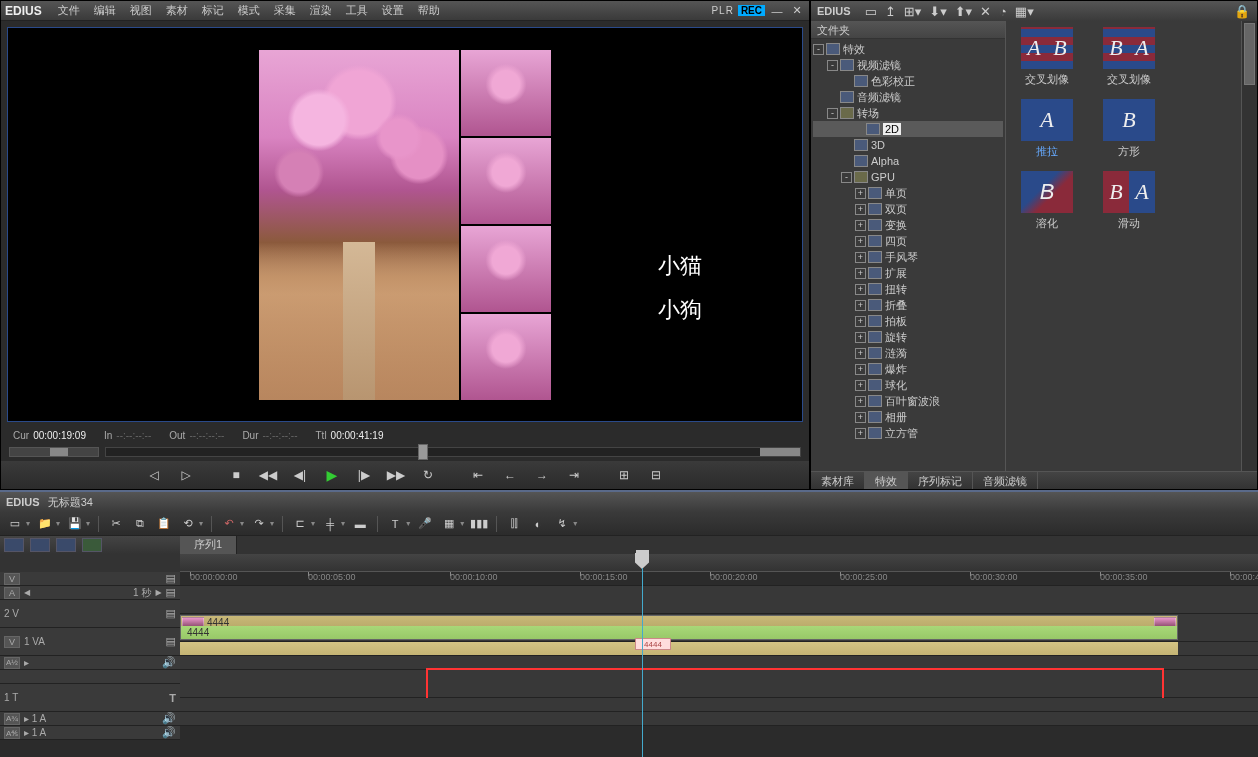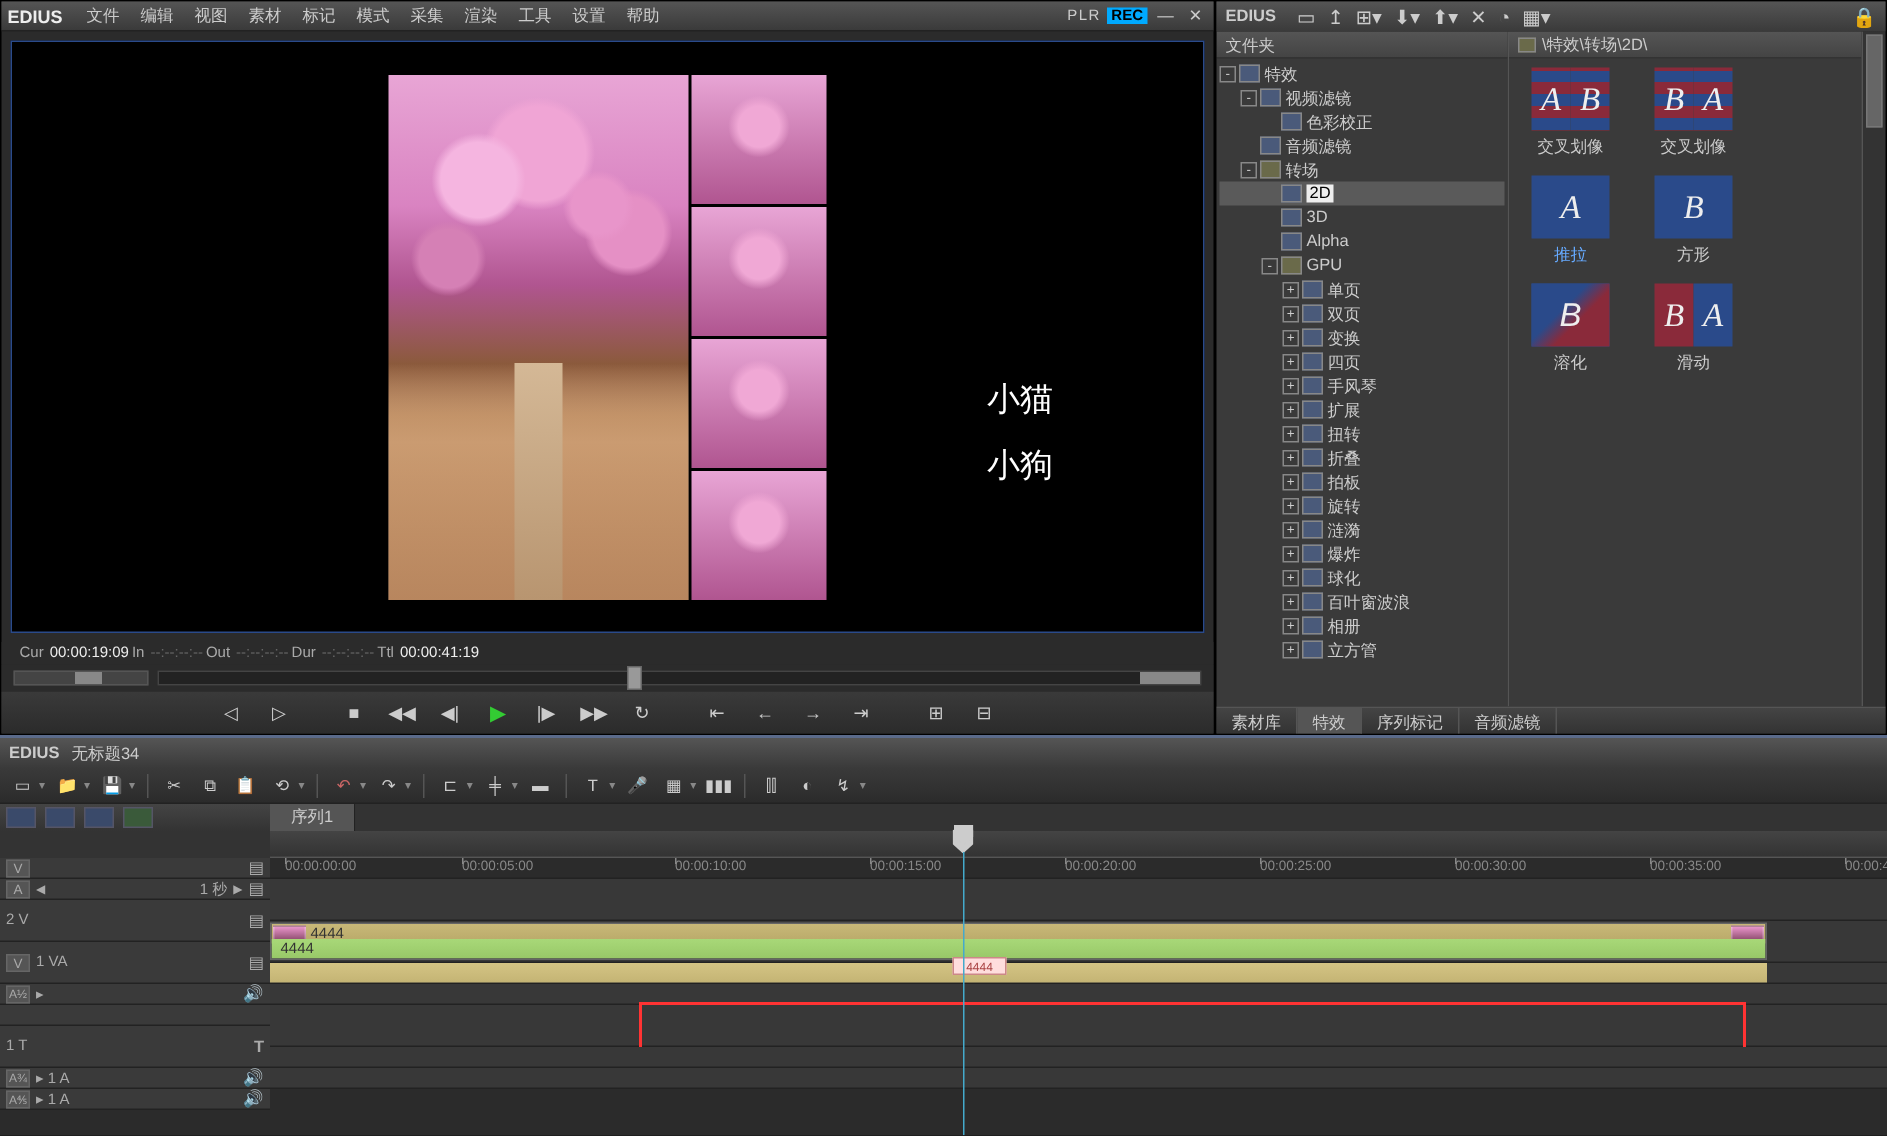--- a/index.html
+++ b/index.html
@@ -23,21 +23,21 @@
   radial-gradient(circle at 50% 15%,#f0a5d5 10%,transparent 12%),
   radial-gradient(circle at 20% 35%,#d580b5 7%,transparent 9%),
   radial-gradient(circle at 80% 30%,#e590c5 8%,transparent 10%),
   linear-gradient(180deg,transparent 55%,rgba(200,150,100,0.6) 65%,rgba(180,130,90,0.8) 100%);
 }
 .big-img::after { content:""; position:absolute; left:42%; right:42%; top:55%; bottom:0; background:linear-gradient(180deg,#d4b896,#b89570); }
 .small-imgs { display:flex; flex-direction:column; gap:2px; }
 .small-img { width:90px; height:86px; background:linear-gradient(180deg,#e8a5d5,#b05590); position:relative; overflow:hidden; }
 .small-img::before { content:""; position:absolute; inset:0; background:radial-gradient(circle at 50% 40%,#f0a8d5 20%,transparent 30%); }
 .titles { position:absolute; right:100px; top:55%; color:#fff; font-family:"KaiTi","STKaiti",serif; font-size:22px; text-align:center; line-height:2; }
-.tc-row { display:flex; gap:2px; padding:2px 12px; background:#2b2b2b; font-size:10px; font-family:monospace; color:#ccc; }
+.tc-row { display:flex; gap:18px; padding:2px 12px; background:#2b2b2b; font-size:10px; font-family:monospace; color:#ccc; }
 .tc-row span.lbl { color:#aaa; margin-right:4px; }
 .tc-row .val { color:#eee; }
 .tc-row .dim { color:#666; }
 .tc-row .grp { display:flex; }
 .scrub { height:18px; background:#2b2b2b; display:flex; align-items:center; padding:0 8px; gap:6px; position:relative; }
 .scrub-left { width:90px; height:10px; background:#444; border:1px solid #555; position:relative; }
 .scrub-left::after { content:""; position:absolute; left:40px; top:0; width:18px; height:100%; background:#888; }
 .scrub-bar { flex:1; height:10px; background:#222; border:1px solid #444; position:relative; }
 .scrub-handle { position:absolute; left:45%; top:-4px; width:10px; height:16px; background:#999; border:1px solid #666; }
 .scrub-bar::after { content:""; position:absolute; right:0; top:0; width:40px; height:100%; background:#888; }
@@ -52,21 +52,21 @@
 .side-top .ico { font-size:13px; color:#ccc; }
 .side-body { flex:1; display:flex; overflow:hidden; }
 .tree-col { width:195px; display:flex; flex-direction:column; border-right:1px solid #555; }
 .tree-hdr { height:18px; background:linear-gradient(#555,#444); padding:2px 6px; border-bottom:1px solid #333; }
 .tree { flex:1; overflow-y:auto; padding:2px; background:#3a3a3a; }
 .tree-row { display:flex; align-items:center; height:16px; white-space:nowrap; }
 .tree-row .tg { width:11px; height:11px; border:1px solid #888; display:flex; align-items:center; justify-content:center; font-size:9px; margin-right:2px; color:#ccc; }
 .tree-row .sp { display:inline-block; }
 .tree-row .fico { width:14px; height:12px; background:#6a6a4a; border:1px solid #888; margin-right:3px; display:inline-block; }
 .tree-row .fico.fx { background:#4a5a7a; }
-.tree-row.sel { background:#5a5a5a; }
+.tree-row.sel { background:#5a5a5a;padding-left:12px; }
 .tree-row.sel .lbl { background:#eee; color:#000; padding:0 2px; }
 .grid-col { flex:1; display:flex; flex-direction:column; background:#3a3a3a; }
 .grid-hdr { height:18px; background:linear-gradient(#555,#444); padding:2px 6px; display:flex; align-items:center; gap:4px; border-bottom:1px solid #333; }
 .grid-hdr .fico { width:12px; height:10px; background:#6a6a4a; border:1px solid #888; }
 .grid { flex:1; overflow-y:auto; padding:6px; display:flex; flex-wrap:wrap; gap:12px; align-content:flex-start; }
 .gcell { width:70px; display:flex; flex-direction:column; align-items:center; gap:3px; }
 .gthumb { width:52px; height:42px; display:flex; position:relative; }
 .gthumb .half { flex:1; display:flex; align-items:center; justify-content:center; font-family:serif; font-size:22px; font-style:italic; color:#eee; }
 .h-blue { background:#2a4a8a; }
 .h-red { background:#8a2a3a; }
@@ -389,24 +389,20 @@
               </div>
               <div class="tree-row">
                 <span class="sp" style="width: 42px;"></span>
                 <span class="tg">+</span>
                 <span class="fico fx"></span>
                 <span class="lbl">立方管</span>
               </div>
             </div>
         </div>
         <div class="grid-col">
-          <div class="grid-hdr">
-            <span class="fico"></span>
-            <span>\特效\转场\2D\</span>
-          </div>
           <div class="grid" id="fx-grid">
               <div class="gcell">
                 <div class="gthumb">
                   <div class="half h-check">A</div>
                   <div class="half h-check">B</div>
                 </div>
                 <div class="glabel">交叉划像</div>
               </div>
               <div class="gcell">
                 <div class="gthumb">

